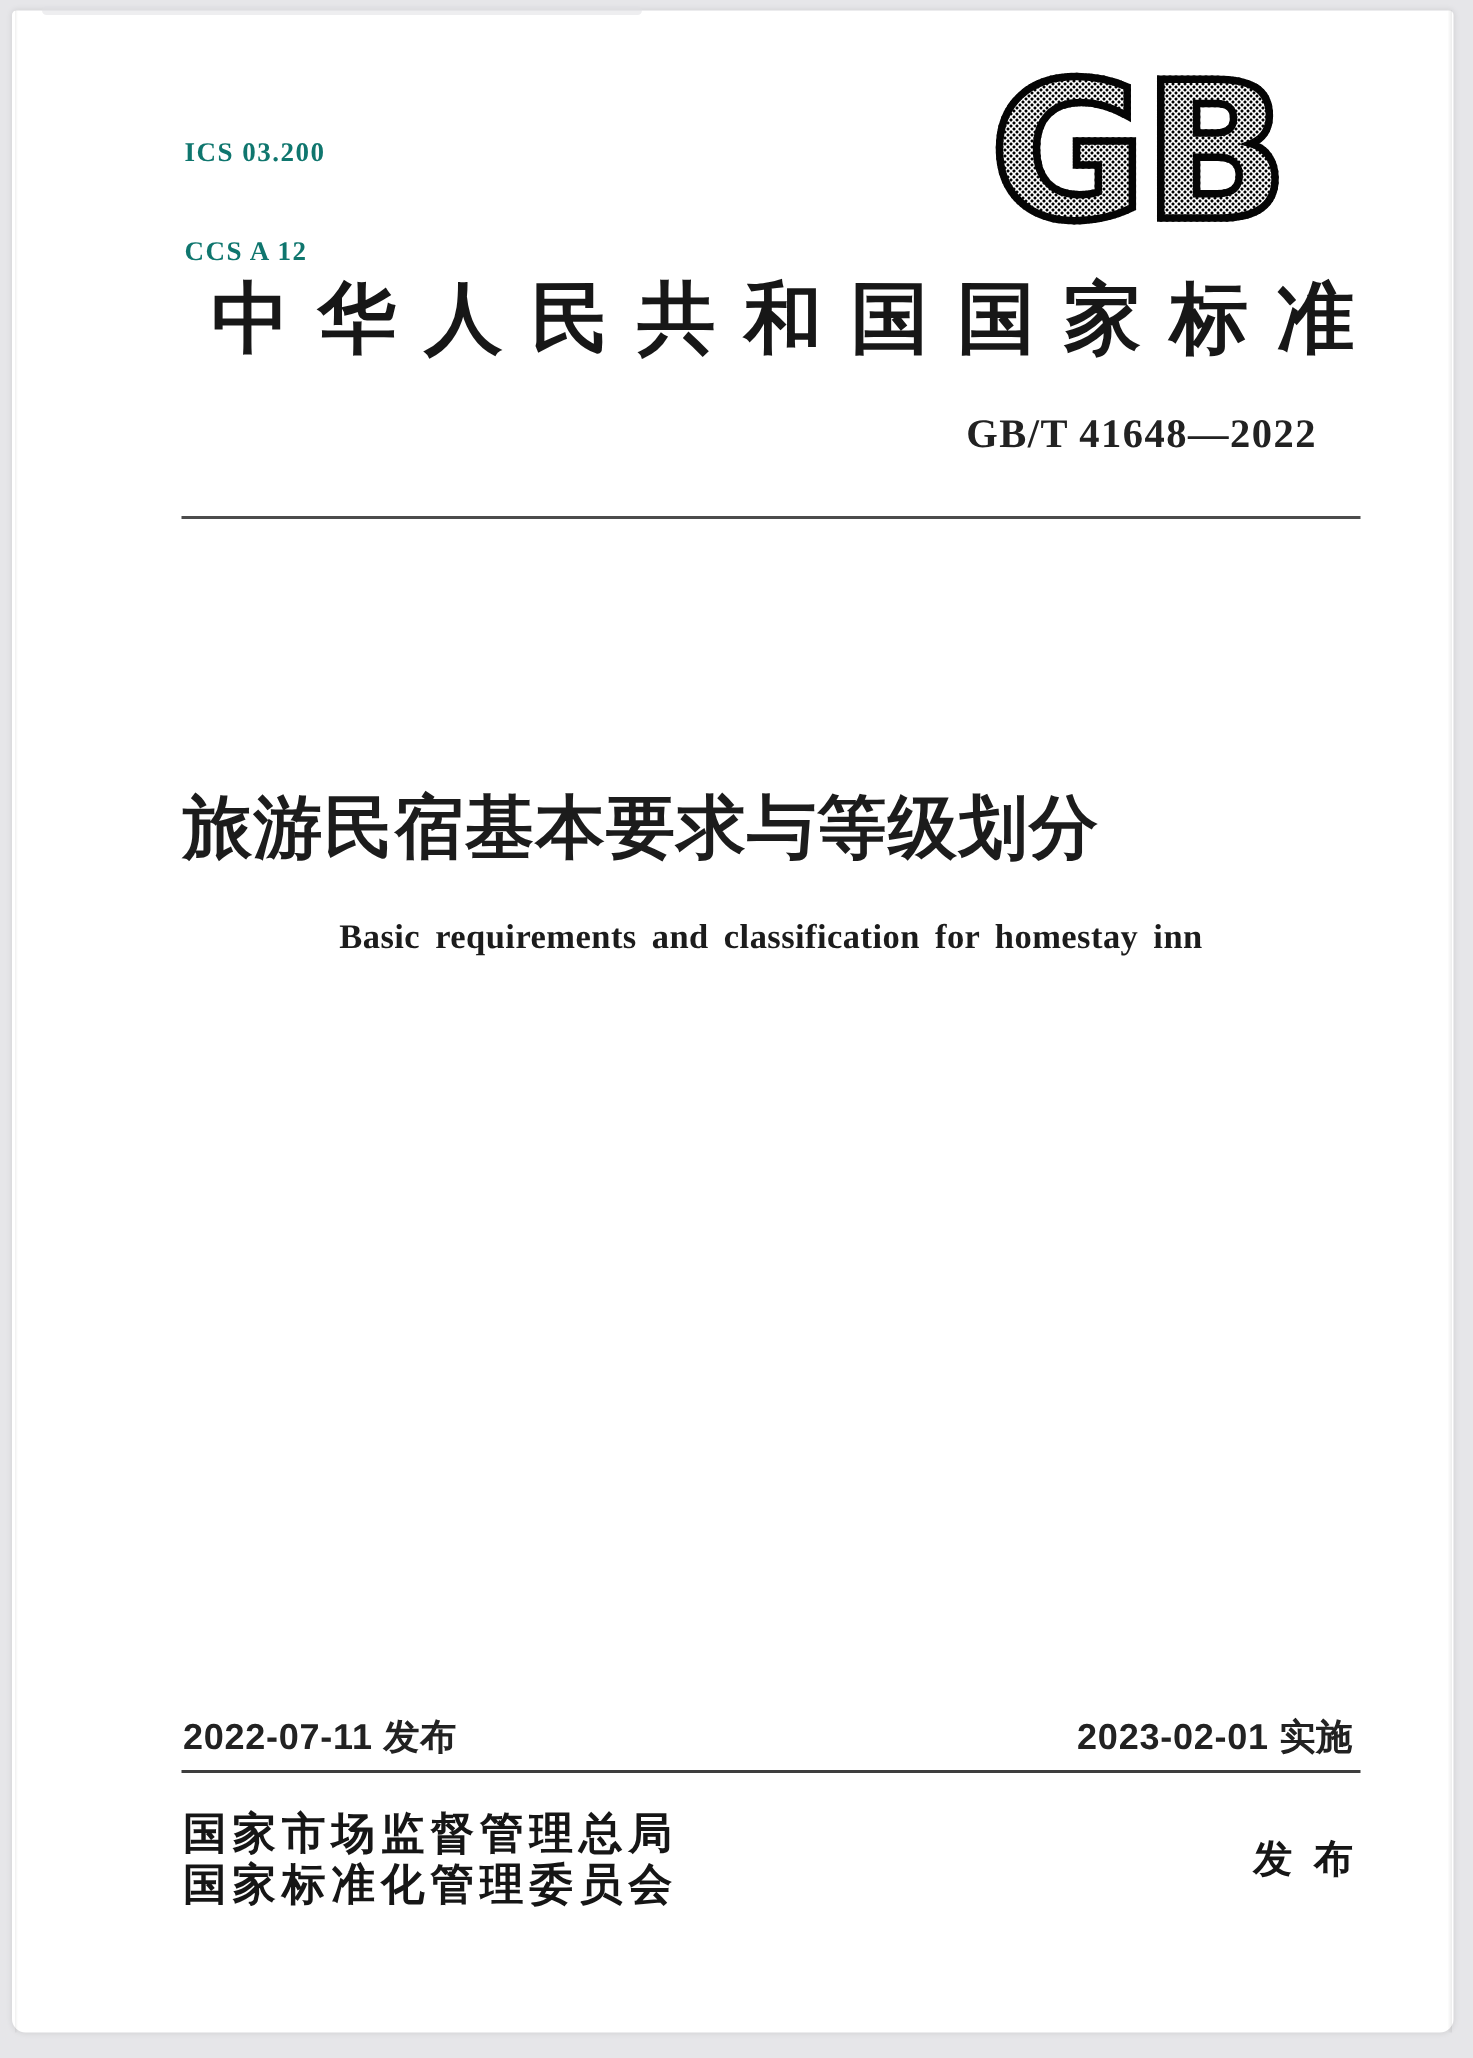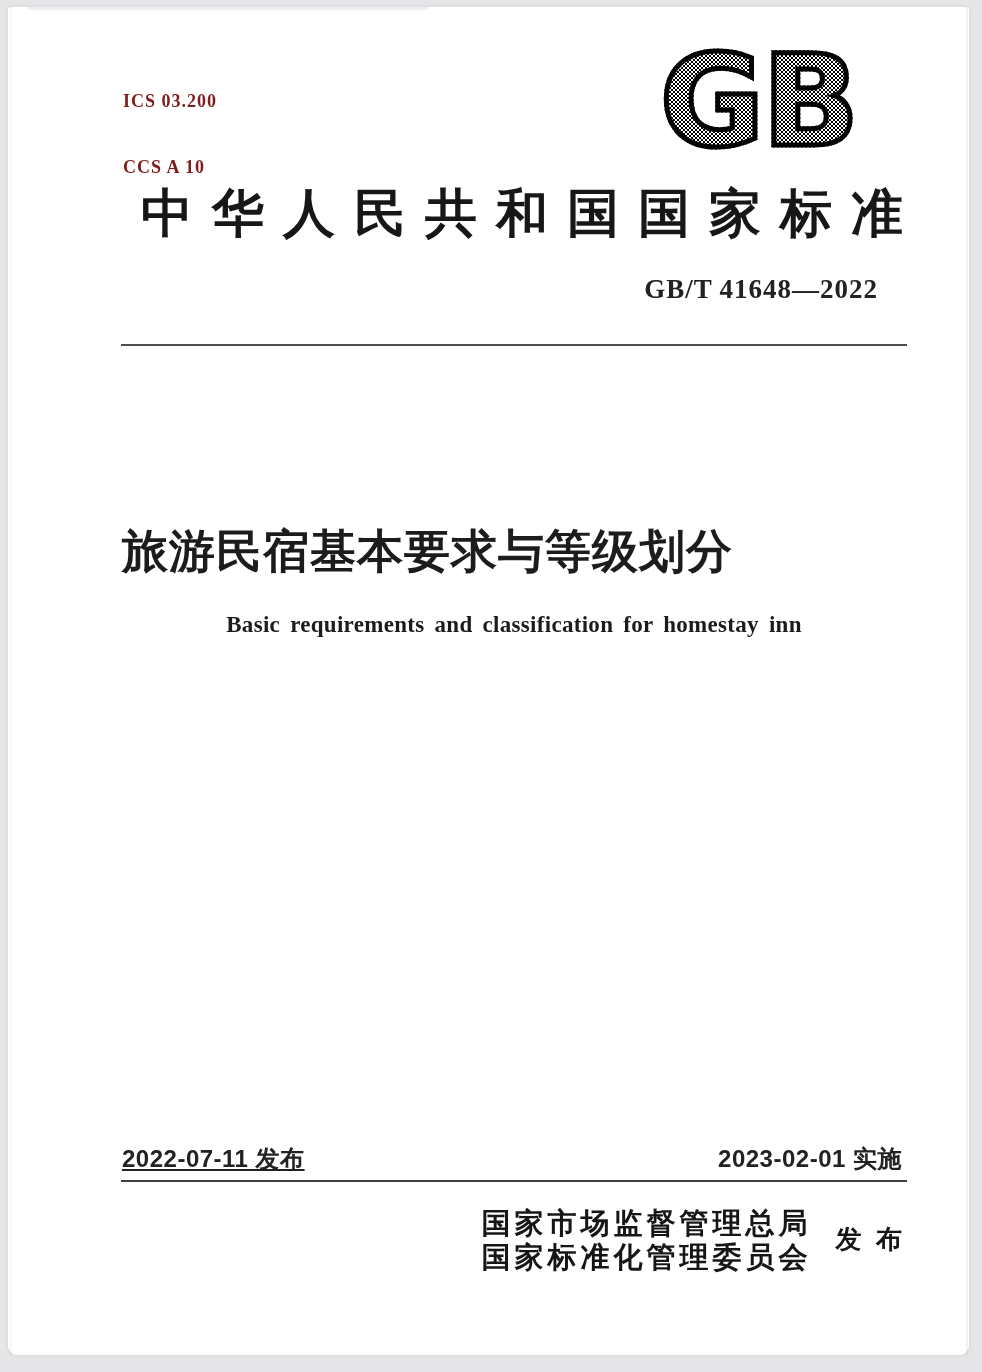--- a/index.html
+++ b/index.html
@@ -33,21 +33,21 @@
   }
   .artifact-top {
     position: absolute; left: 28px; top: 4px; width: 400px; height: 6px;
     background: #e0e0e3; opacity: .55; border-radius: 3px;
   }
 
   .ics-block {
     position: absolute; left: 123px; top: 46px;
     font-family: "Liberation Serif", serif;
     font-weight: bold; font-size: 18px; line-height: 22px;
-    letter-spacing: 1px; color: #7f1d1d; white-space: pre;
+    letter-spacing: 1px; color: #0f766e; white-space: pre;
   }
 
   .gb-logo {
     position: absolute; left: 660px; top: 38px;
     font-family: "DejaVu Sans", sans-serif;
     font-weight: bold; font-size: 127px; line-height: 1;
     letter-spacing: -2px;
     color: transparent;
     background-image:
       radial-gradient(circle, #000 0.9px, rgba(0,0,0,0) 1.15px),
@@ -96,47 +96,47 @@
     letter-spacing: 0.3px; word-spacing: 4px;
     text-align: center; color: #1c1c1c;
   }
 
   .date {
     position: absolute; top: 1145px;
     font-family: "Liberation Sans", sans-serif;
     font-weight: 600; font-size: 24px; line-height: 28px;
     letter-spacing: 0.5px; color: #222; white-space: nowrap;
   }
-  .date-issue { left: 122px; text-decoration: underline; }
+  .date-issue { left: 122px; }
   .date-impl { right: 80px; }
 
   .issuer-block {
     position: absolute; left: 122px; top: 1206px; width: 784px;
-    display: flex; justify-content: flex-end; align-items: center; gap: 24px;
+    display: flex; justify-content: space-between; align-items: center; gap: 24px;
   }
   .issuer-names {
     font-family: "Liberation Serif", serif;
     font-weight: bold; font-size: 29px; line-height: 34px;
     letter-spacing: 4px; color: #161616; white-space: nowrap;
   }
   .publish-label {
     font-family: "Liberation Serif", serif;
     font-weight: bold; font-size: 26px; line-height: 30px;
     letter-spacing: 4px; color: #161616; white-space: pre;
   }
 </style>
 </head>
 <body>
 
 <div class="sheet"></div>
 <div class="artifact-top"></div>
 
 <div class="ics-block">
   <div>ICS 03.200</div>
-  <div>CCS A 10</div>
+  <div>CCS A 12</div>
 </div>
 
 <div class="gb-logo">GB</div>
 
 <div class="std-name-cn">中华人民共和国国家标准</div>
 
 <div class="std-code"><span class="prefix">GB/T</span><span>&nbsp;</span><span class="number">41648—2022</span></div>
 
 <div class="rule rule-top"></div>
 

